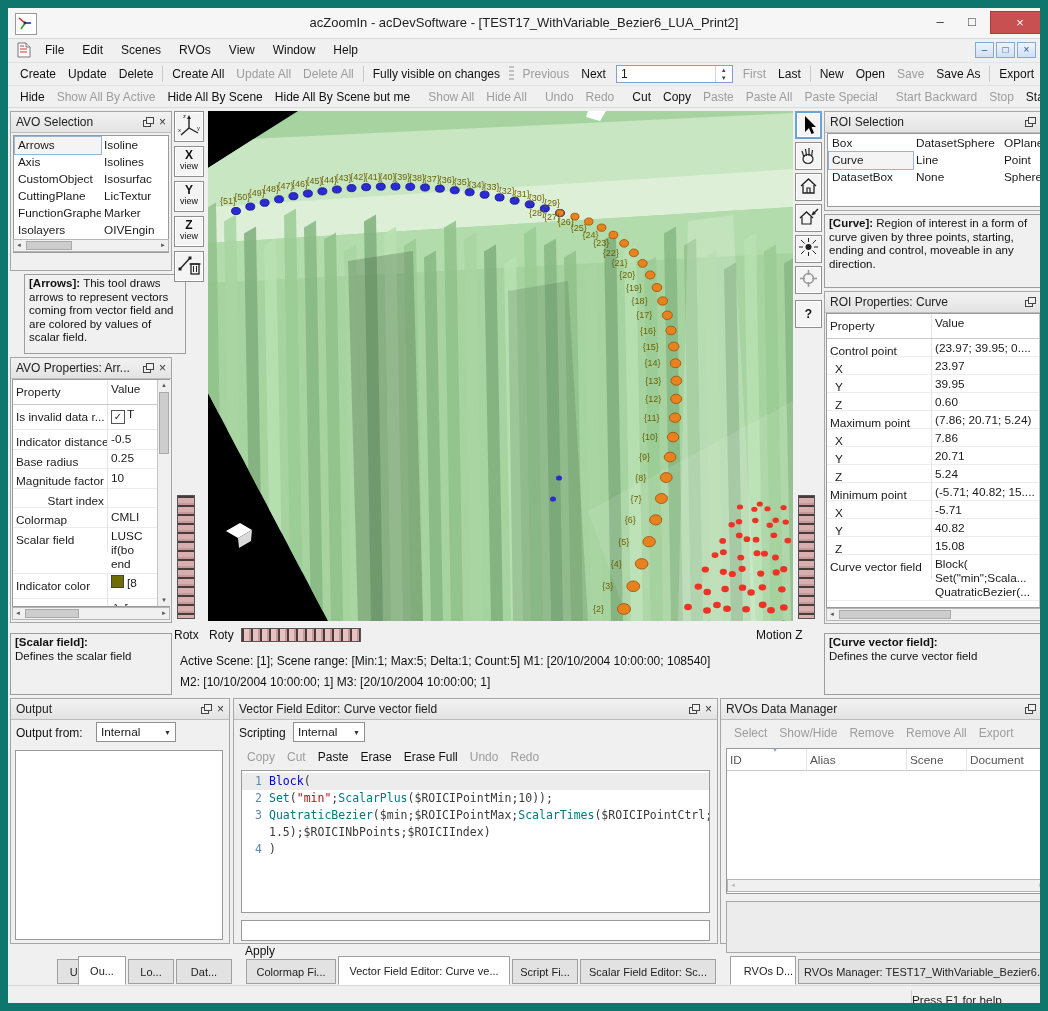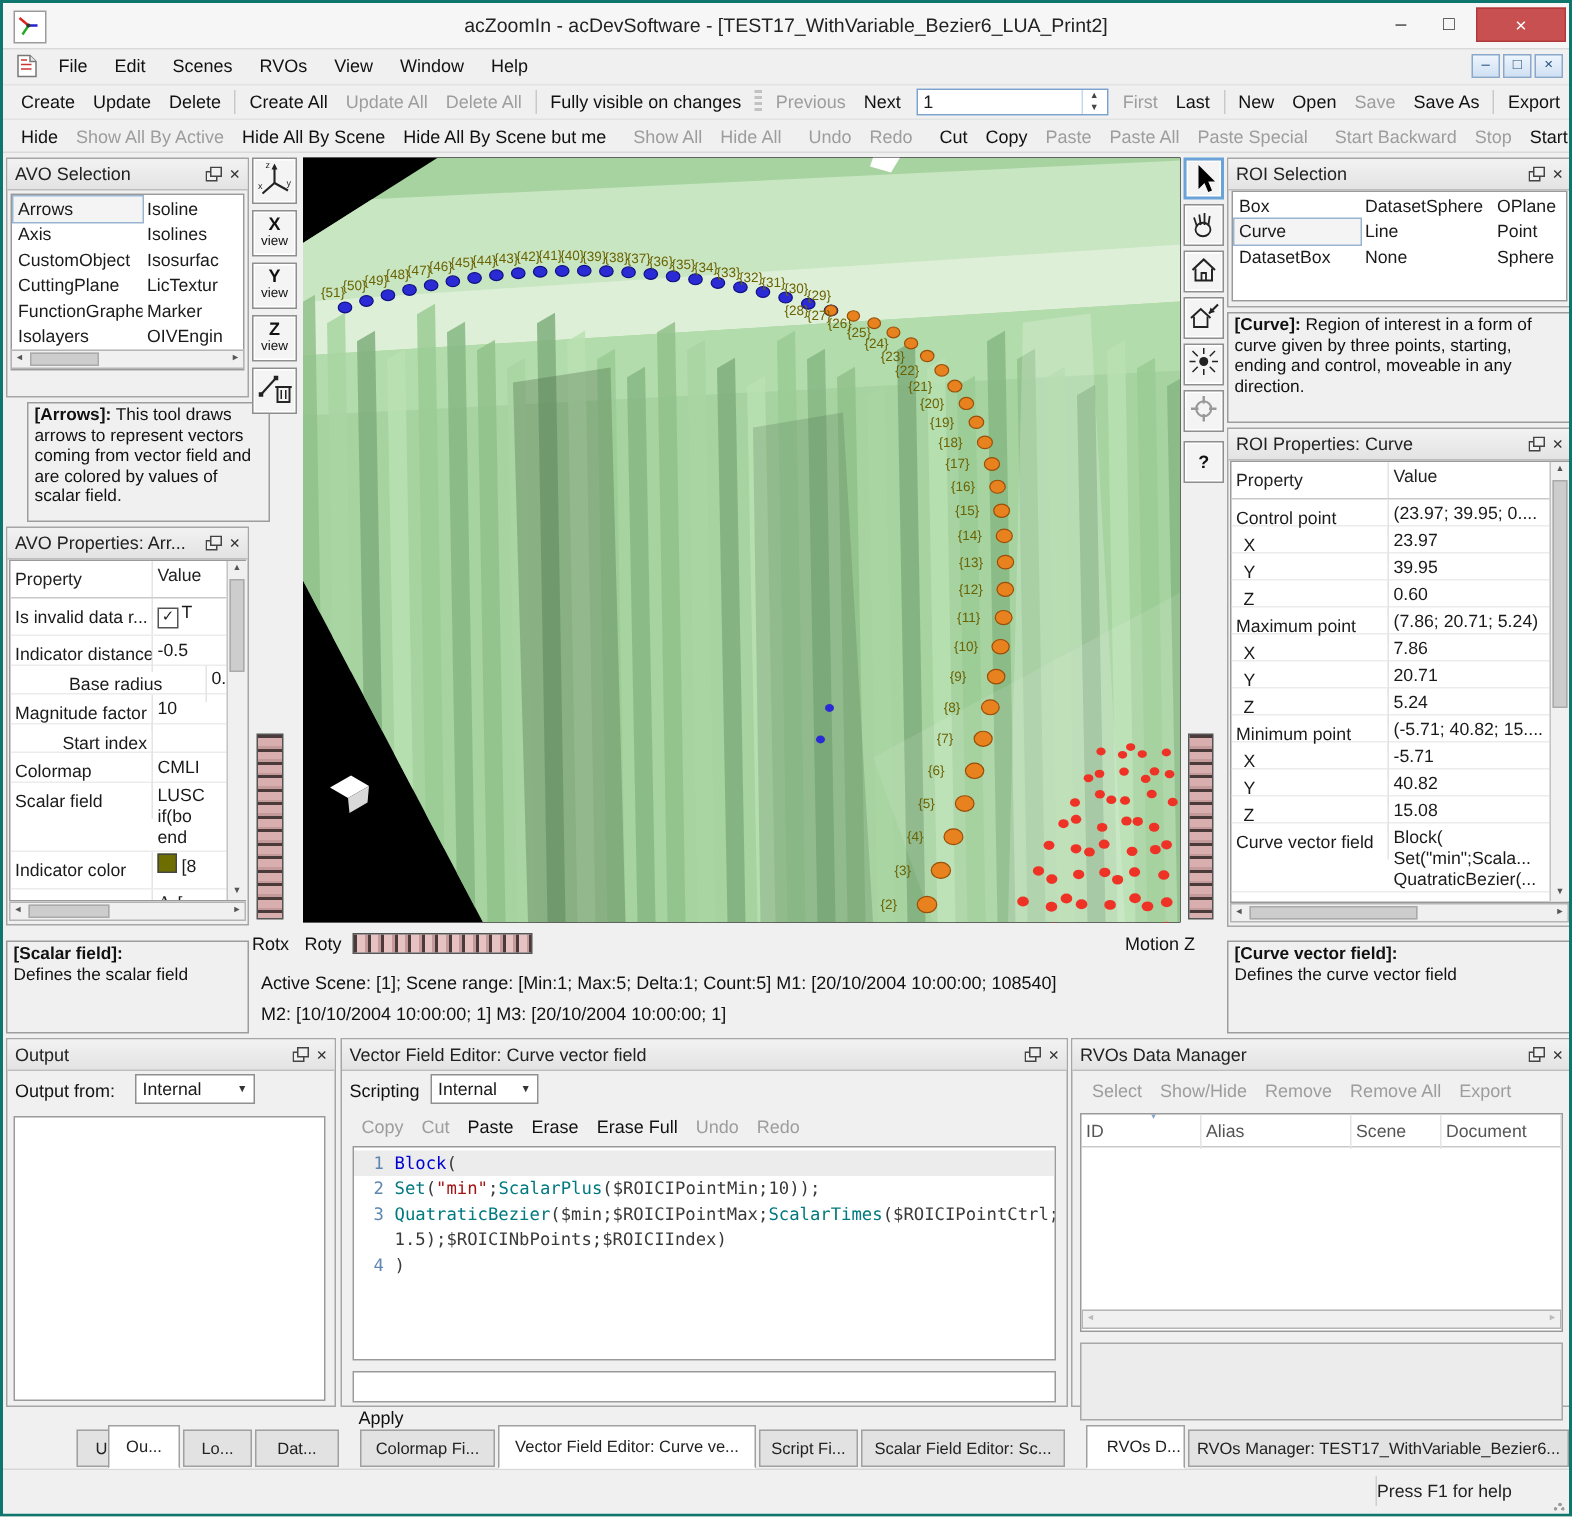--- a/index.html
+++ b/index.html
@@ -1,17 +1,17 @@
 <!DOCTYPE html>
 <html><head>
 <meta charset="utf-8">
 <style>
   html,body{margin:0;padding:0;background:#d8d8d8;}
   #window{position:relative;width:1048px;height:1011px;background:#f0f0f0;
-    border:2px solid #0f766e;box-sizing:border-box;overflow:hidden;
+    border:8px solid #0f766e;box-sizing:border-box;overflow:hidden;
     font-family:"Liberation Sans",sans-serif;font-size:12px;color:#1a1a1a;}
   .abs{position:absolute;}
   
   #titlebar{left:0;top:0;width:100%;height:30px;background:#f6f6f6;border-bottom:1px solid #d9d9d9;}
   #apptitle{left:0;right:0;top:7px;text-align:center;font-size:13px;color:#222;}
   .tbtn{top:3px;height:23px;text-align:center;line-height:21px;font-size:13px;color:#333;}
   #btn-min{left:918px;width:28px;}
   #btn-max{left:950px;width:28px;}
   #btn-close{left:982px;width:60px;color:#fff;border:1px solid #b03a3a;box-sizing:border-box;}
   
@@ -260,21 +260,21 @@
       </div>
       <div class="trow">
         <span class="tp" style="width: 95px;">Is invalid data r...</span>
         <span class="tv"><span class="cb">✓</span>T</span>
       </div>
       <div class="trow" style="height: 18.5px;">
         <span class="tp" style="width: 95px;">Indicator distance</span>
         <span class="tv">-0.5</span>
       </div>
       <div class="trow" style="height: 18.5px;">
-        <span class="tp" style="width: 95px; margin-left: 36px;">Base radius</span>
+        <span class="tp" style="width: 95px;">Base radius</span>
         <span class="tv">0.25</span>
       </div>
       <div class="trow" style="height: 18.5px;">
         <span class="tp" style="width: 95px;">Magnitude factor</span>
         <span class="tv">10</span>
       </div>
       <div class="trow" style="height: 18.5px; text-align: right;">
         <span class="tp" style="width: 95px;">Start index</span>
         <span class="tv">0</span>
       </div>

